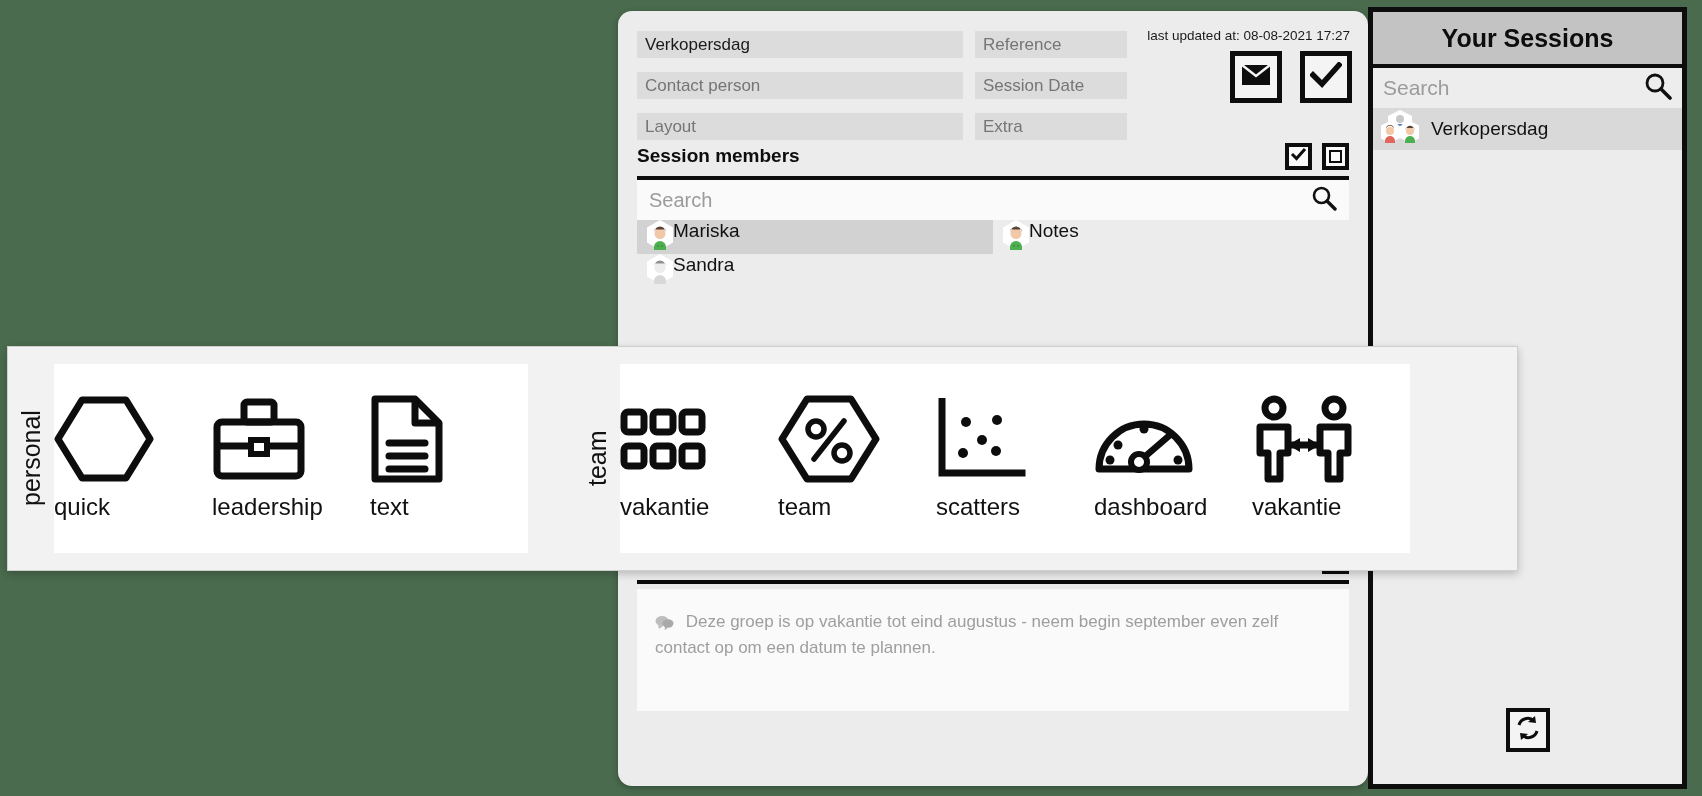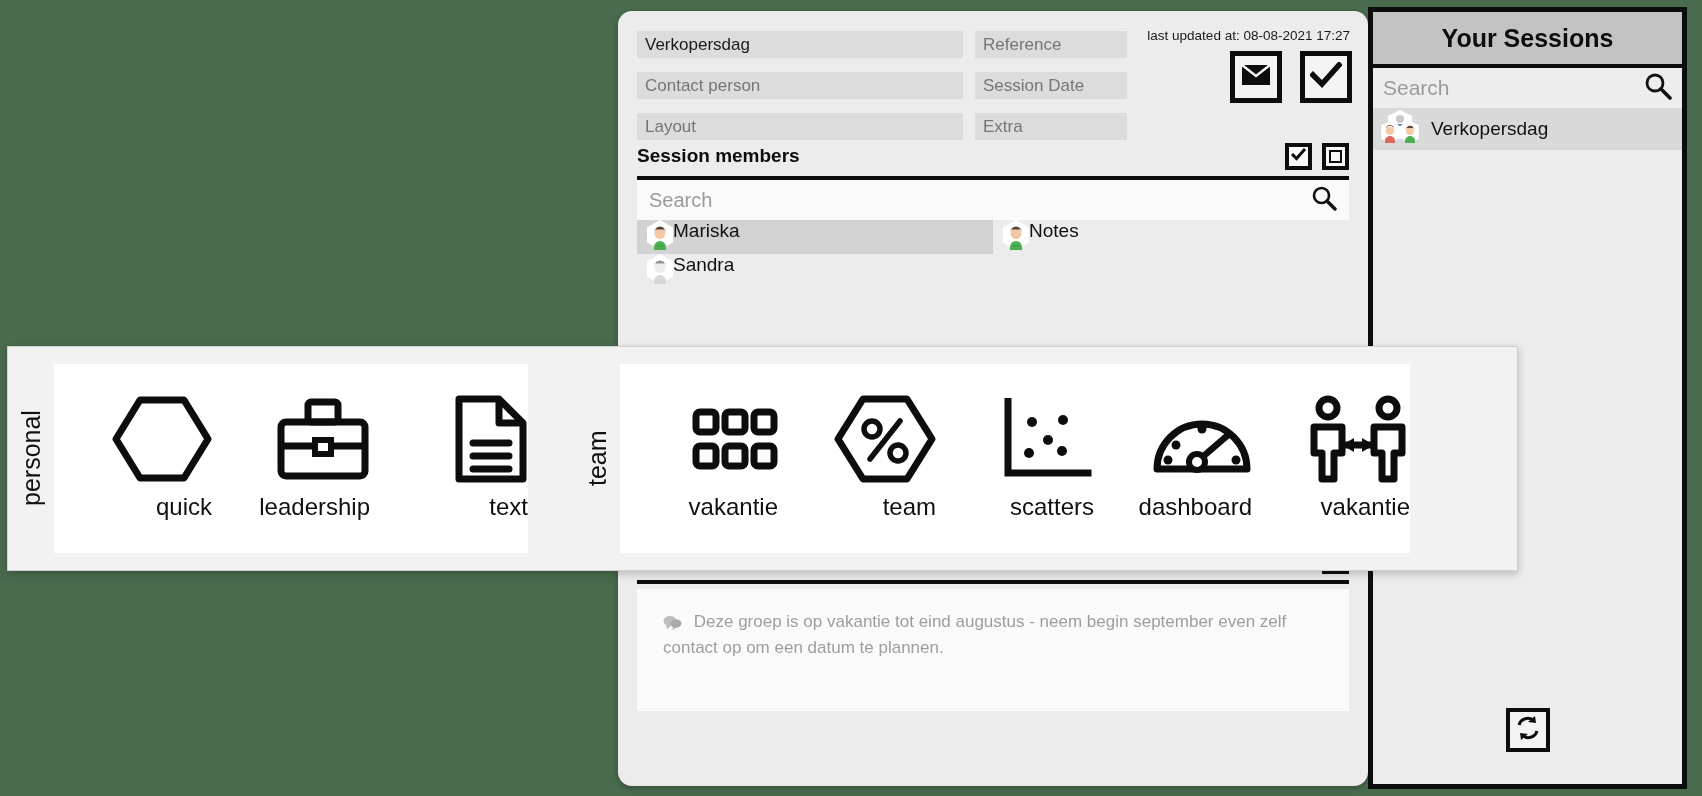--- a/index.html
+++ b/index.html
@@ -169,21 +169,21 @@
   .notes-section {
     position: absolute;
     left: 19px;
     top: 534px;
     width: 712px;
   }
   .notes-body {
     background: #fafafa;
     height: 122px;
     margin-top: 5px;
-    padding: 22px 20px 0 26px;
+    padding: 22px 20px 0 18px;
     box-sizing: border-box;
     font-size: 17px;
     color: #9e9e9e;
     line-height: 1.35;
   }
   .notes-body .bub { vertical-align: -3px; margin-right: 7px; }
 
   
   .sessions-panel {
     position: absolute;
@@ -289,21 +289,21 @@
     background: #ffffff;
     display: flex;
     align-items: center;
     margin: 17px 0;
     flex: none;
   }
   .tool-item {
     width: 158px;
     display: flex;
     flex-direction: column;
-    align-items: flex-end;
+    align-items: flex-start;
     justify-content: center;
     gap: 12px;
     cursor: pointer;
   }
   .tool-label { font-size: 24px; color: #111; }
   .tool-ico { height: 84px; display: flex; align-items: center; justify-content: center; }
   .spacer-gap { width: 46px; flex: none; }
 </style>
 </head>
 <body>

